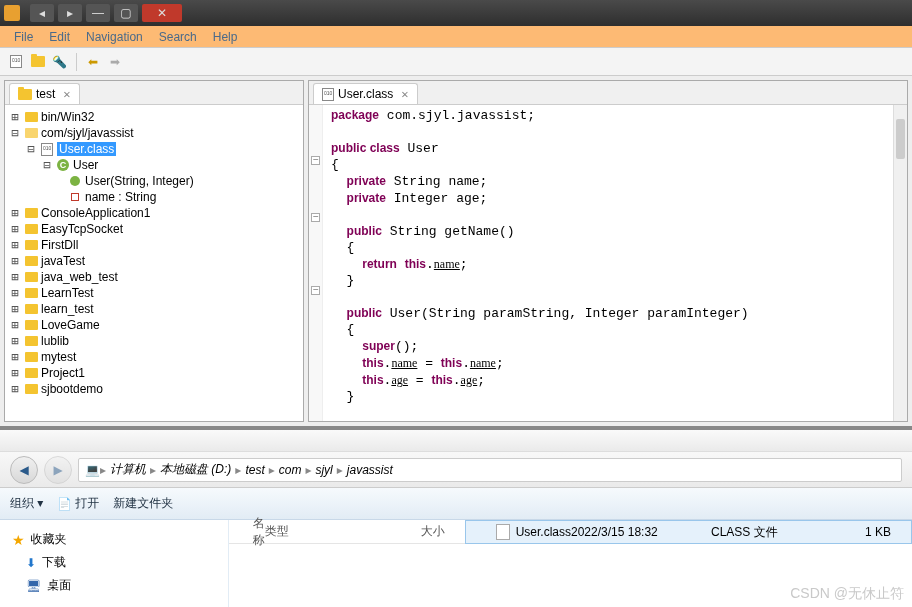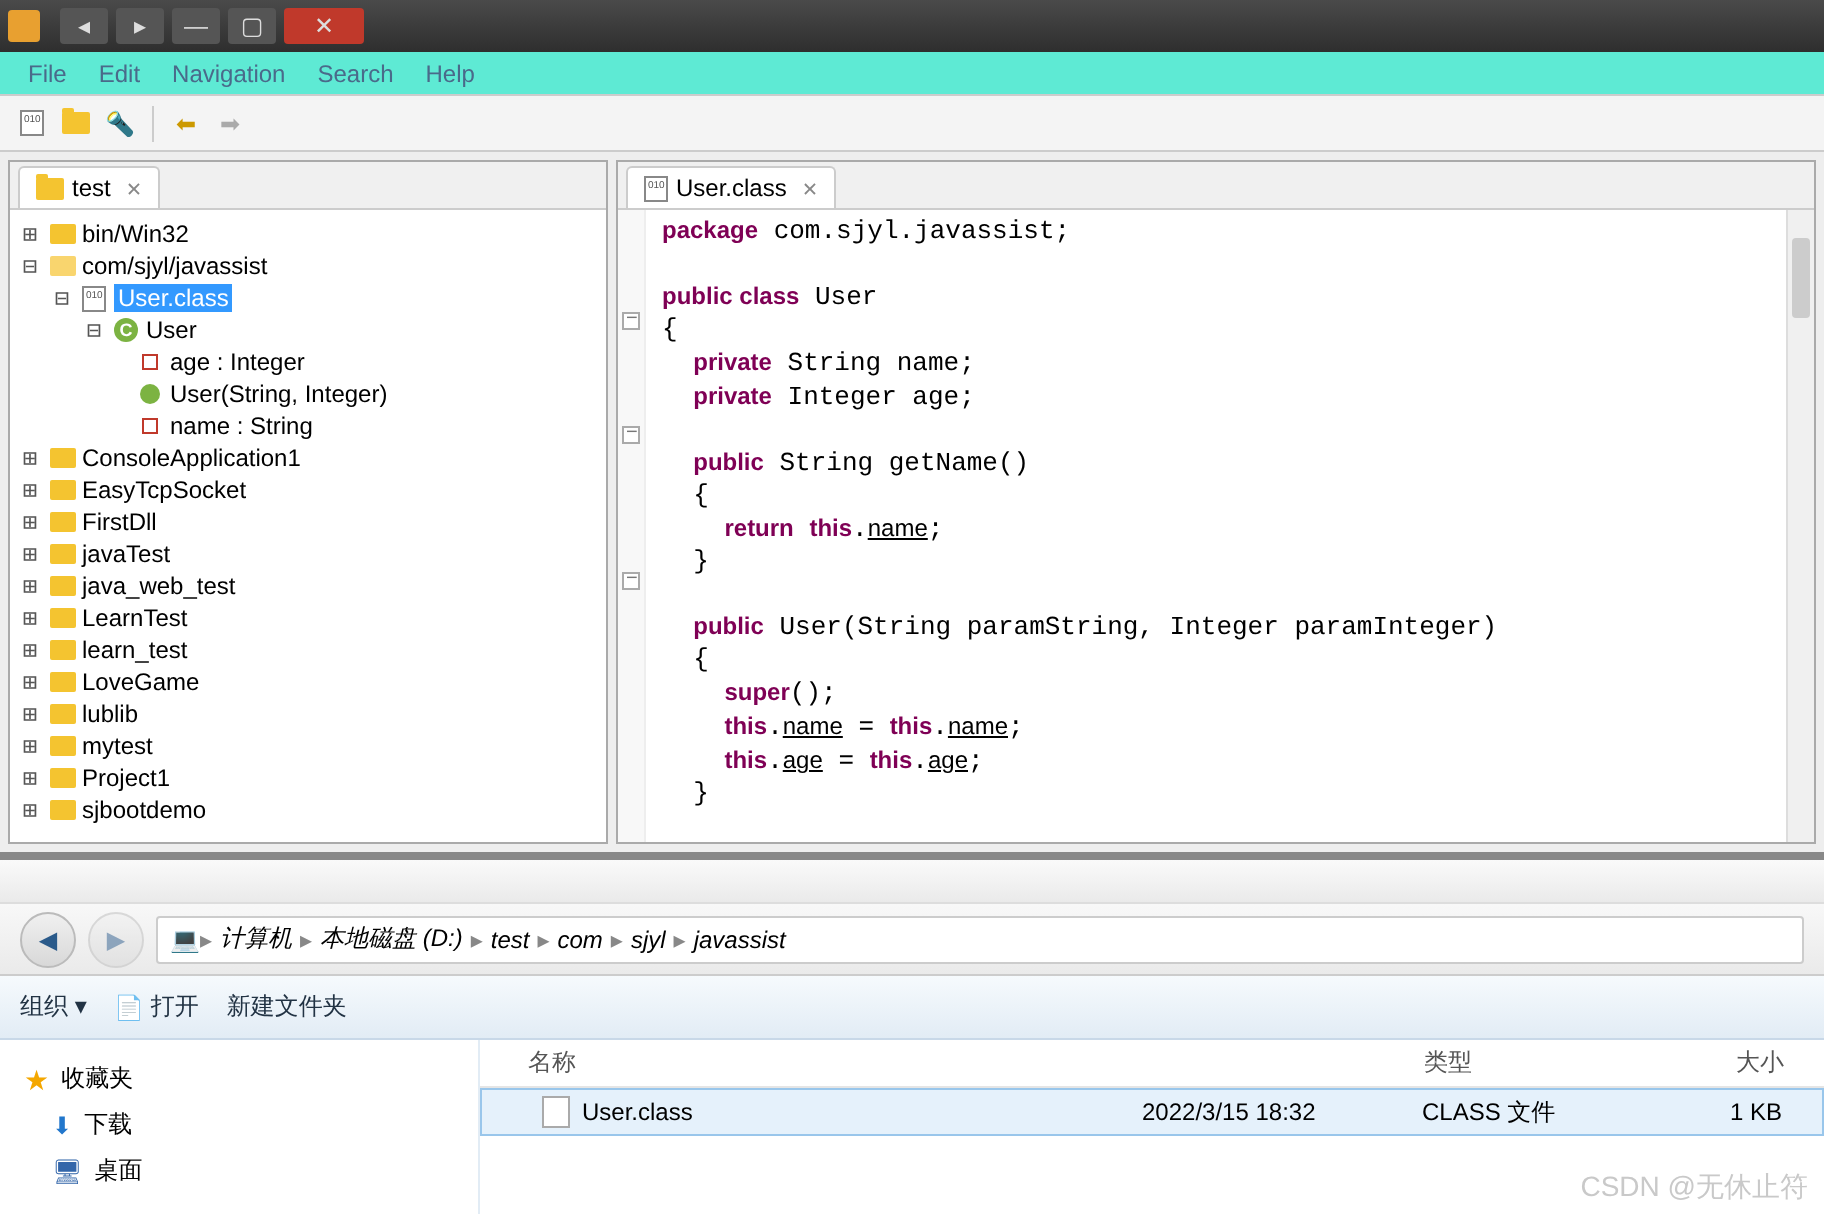--- a/index.html
+++ b/index.html
@@ -7,21 +7,21 @@
     
     
     .titlebar { background: linear-gradient(#4a4a4a, #2e2e2e); height: 26px; display: flex; align-items: center; padding: 0 4px; color: #ccc; }
     .titlebar-icon { width: 16px; height: 16px; background: #e8a030; border-radius: 2px; margin-right: 6px; }
     .titlebar-text { flex: 1; }
     .titlebar-controls { display: flex; gap: 0; }
     .tb-ctrl { width: 24px; height: 18px; background: #555; margin-left: 4px; display: flex; align-items: center; justify-content: center; color: #ddd; border-radius: 2px; cursor: pointer; }
     .tb-ctrl.close { background: #c0392b; width: 40px; }
     
     
-    .menubar { background: #5eead4; height: 22px; display: flex; align-items: center; padding: 0 6px; border-bottom: 1px solid #ccc; }
+    .menubar { background: #fdba74; height: 22px; display: flex; align-items: center; padding: 0 6px; border-bottom: 1px solid #ccc; }
     .menu-item { padding: 2px 8px; color: #4a6a8a; cursor: pointer; }
     
     
     .toolbar { background: #f4f4f4; height: 28px; display: flex; align-items: center; padding: 0 6px; border-bottom: 1px solid #ccc; gap: 2px; }
     .tool-btn { width: 20px; height: 20px; display: flex; align-items: center; justify-content: center; cursor: pointer; border-radius: 2px; }
     .tool-sep { width: 1px; height: 18px; background: #ccc; margin: 0 4px; }
     .folder-mini { width: 14px; height: 11px; background: #f4c430; border-radius: 1px; position: relative; }
     .folder-mini::before { content:""; position:absolute; top:-2px; left:0; width:6px; height:3px; background:#f4c430; border-radius:1px; }
     
     
@@ -48,40 +48,40 @@
     .field-ic { width: 8px; height: 8px; border: 1px solid #c0392b; }
     .method-ic { width: 10px; height: 10px; border-radius: 50%; background: #7cb342; }
     
     
     .code-area { flex: 1; overflow: auto; position: relative; display: flex; }
     .code-gutter { width: 14px; background: #f8f8f8; border-right: 1px solid #eee; padding-top: 3px; }
     .fold-dot { width: 9px; height: 9px; border: 1px solid #aaa; margin: 0 auto; background: #fff; cursor: pointer; position: relative; }
     .fold-dot::after { content:"−"; position:absolute; top:-3px; left:1px; font-size:10px; color:#777; }
     .code { padding: 2px 8px; font-family: Consolas, "Courier New", monospace; font-size: 13px; line-height: 16px; white-space: pre; flex: 1; }
     .code .kw { color: #7f0055; font-weight: bold; }
-    .code .ul { text-decoration: underline; }
+    .code .ul { text-decoration: underline; font-family: Liberation Serif, serif; }
     .right-scroll { width: 14px; background: #f0f0f0; border-left: 1px solid #ddd; }
     .right-scroll-thumb { background: #ccc; height: 40px; margin: 14px 2px; border-radius: 2px; }
     
     
     .explorer { height: 181px; border-top: 4px solid #888; background: #fff; display: flex; flex-direction: column; }
     .exp-title { height: 22px; background: linear-gradient(#fafafa,#eaeaea); border-bottom: 1px solid #ddd; }
     .exp-nav { height: 36px; background: linear-gradient(#f8f8f8,#eaeaea); display: flex; align-items: center; padding: 0 10px; border-bottom: 1px solid #ccc; gap: 6px; }
     .nav-btn { width: 28px; height: 28px; border-radius: 50%; background: linear-gradient(#f0f0f0,#d8d8d8); border: 1px solid #bbb; display: flex; align-items: center; justify-content: center; cursor: pointer; color: #2a5a8a; }
     .nav-btn.fwd { opacity: .5; }
     .breadcrumb { flex: 1; background: #fff; border: 1px solid #ccc; height: 24px; display: flex; align-items: center; padding: 0 6px; border-radius: 2px; }
     .crumb { padding: 0 4px; cursor: pointer; font-style: italic; }
     .crumb-sep { color: #888; }
     .exp-toolbar { height: 32px; background: linear-gradient(#f6fafd,#e2ecf5); display: flex; align-items: center; padding: 0 10px; gap: 14px; border-bottom: 1px solid #c8d8e8; }
     .exp-tool { color: #234; cursor: pointer; display: flex; align-items: center; gap: 3px; }
     .exp-body { flex: 1; display: flex; }
     .exp-side { width: 240px; border-right: 1px solid #e2ecf5; padding: 8px; }
     .side-item { display: flex; align-items: center; gap: 6px; padding: 3px 4px; cursor: pointer; }
     .star-ic { color: #f4a700; font-size: 14px; }
-    .exp-list { flex: 1; display: flex; flex-direction: column; }
+    .exp-list { flex: 1; display: flex; flex-direction: row; }
     .list-head { display: flex; border-bottom: 1px solid #e5e5e5; height: 24px; align-items: center; color: #555; }
     .col-name { flex: 1; padding-left: 24px; }
     .col-date { width: 140px; }
     .col-type { width: 120px; }
     .col-size { width: 80px; text-align: right; padding-right: 20px; }
     .list-row { display: flex; height: 24px; align-items: center; cursor: pointer; }
     .list-row.sel-row { background: #e5f1fb; border: 1px solid #99c6eb; }
     .file-ic { width: 14px; height: 16px; background: #fff; border: 1px solid #aaa; margin-right: 6px; margin-left: 6px; }
     .watermark { position: absolute; right: 8px; bottom: 4px; color: #c9c9c9; font-size: 14px; }
   </style>
@@ -150,26 +150,20 @@
             <div class="java-ic"></div>
           </span>
           <span class="sel">User.class</span>
         </div>
       <div class="tree-node" style="padding-left:32px">
           <span class="tree-toggle">⊟</span>
           <span class="tree-icon">
             <div class="class-ic">C</div>
           </span>
           <span>User</span>
-        </div>
-      <div class="tree-node" style="padding-left:56px">
-          <span class="tree-icon">
-            <div class="field-ic"></div>
-          </span>
-          <span>age : Integer</span>
         </div>
       <div class="tree-node" style="padding-left:56px">
           <span class="tree-icon">
             <div class="method-ic"></div>
           </span>
           <span>User(String, Integer)</span>
         </div>
       <div class="tree-node" style="padding-left:56px">
           <span class="tree-icon">
             <div class="field-ic"></div>

